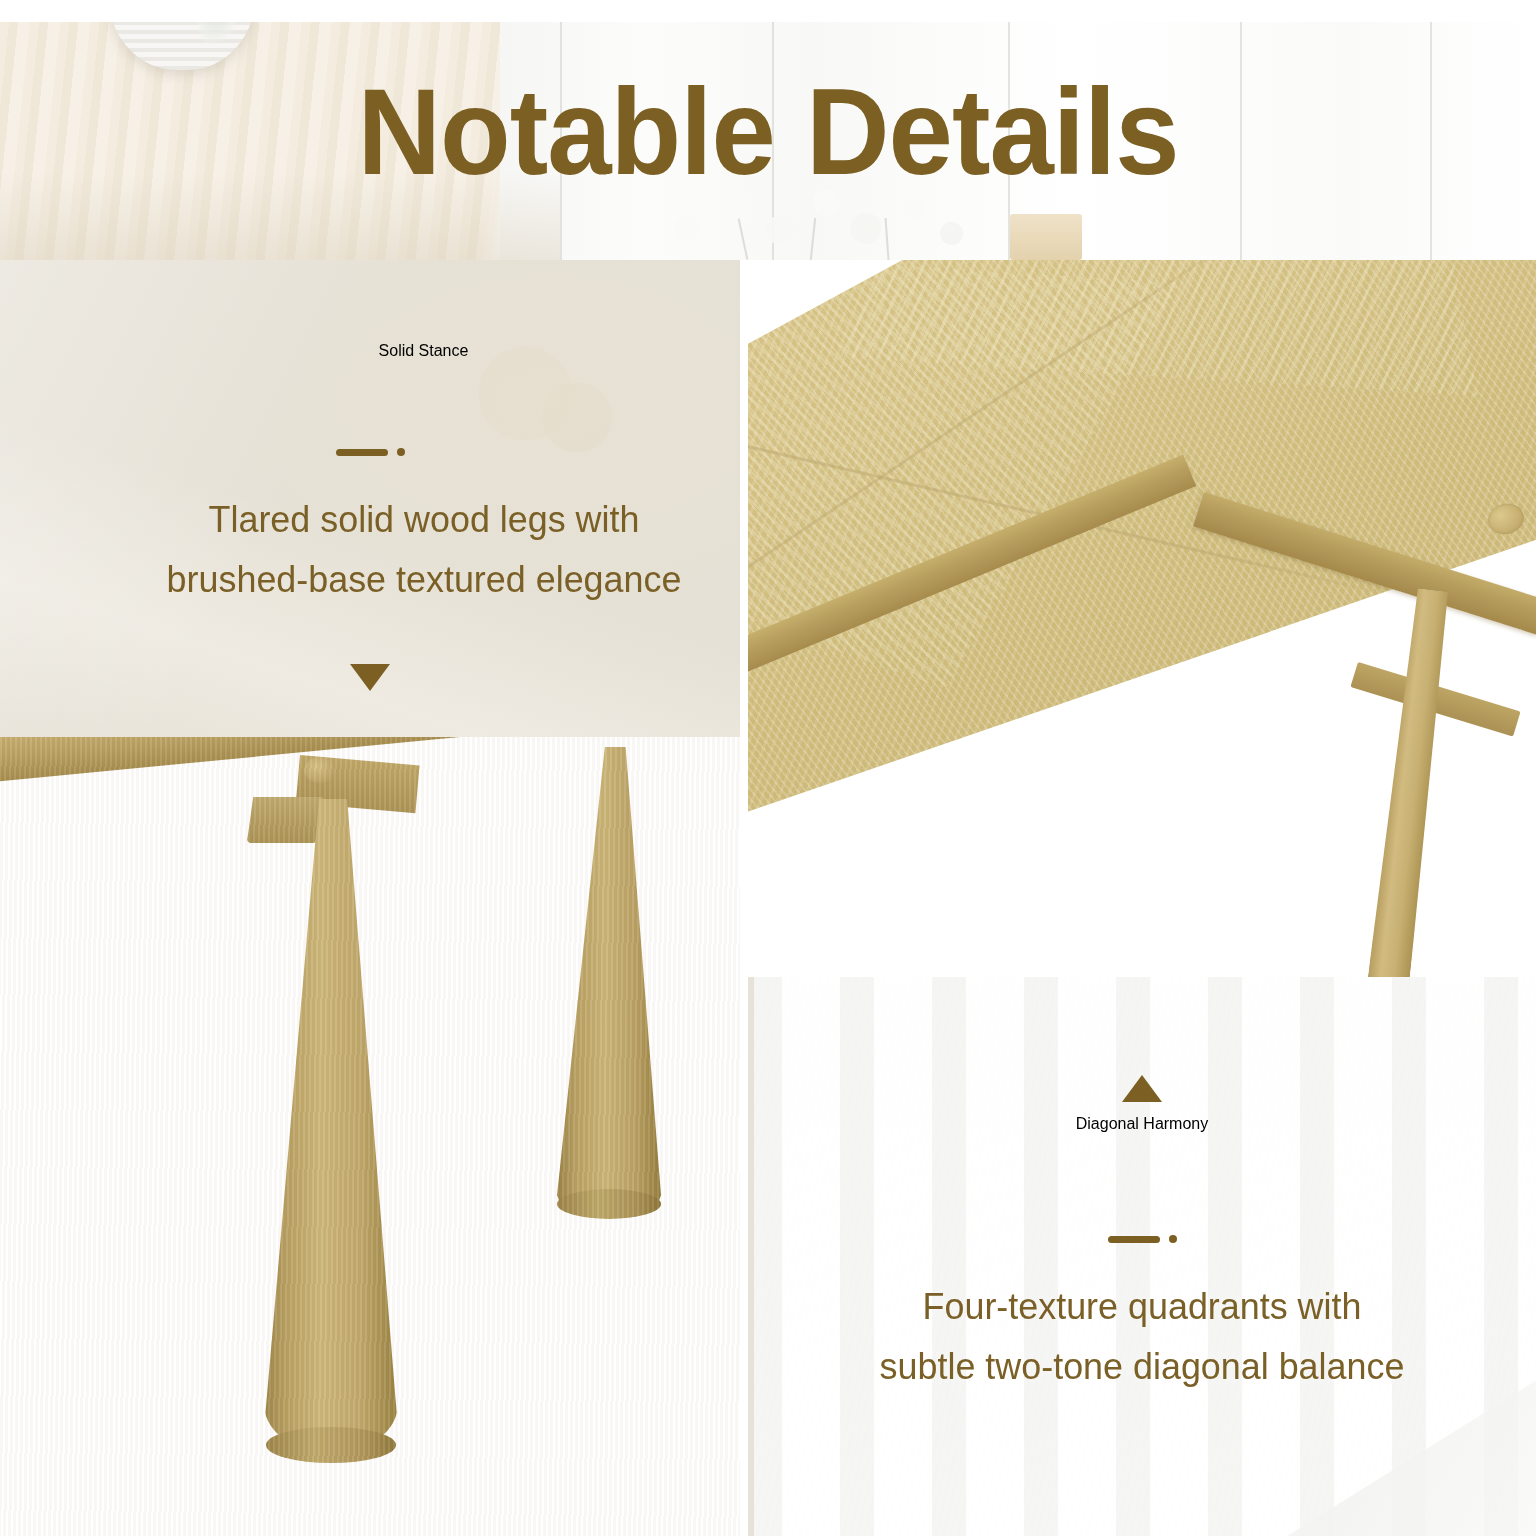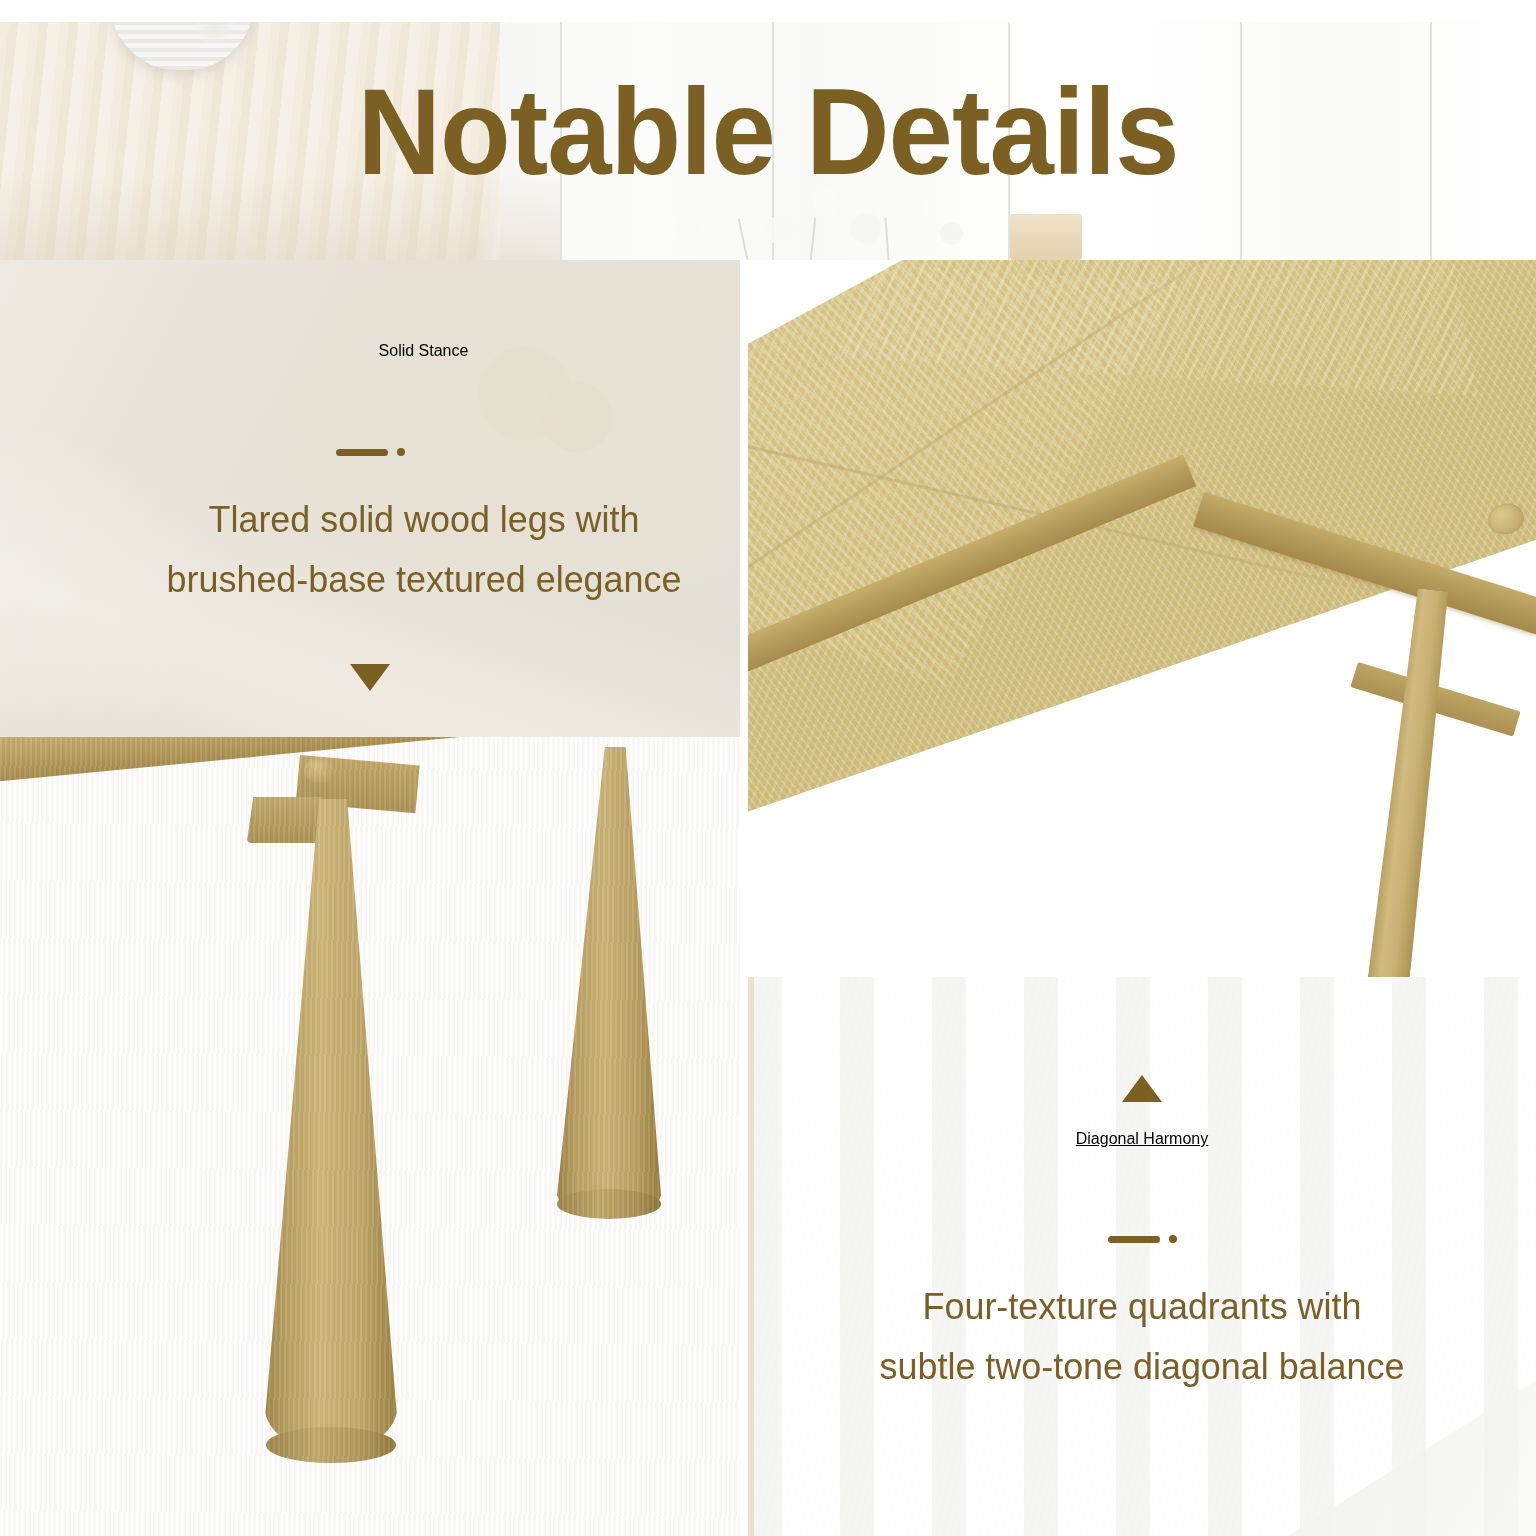--- a/index.html
+++ b/index.html
@@ -307,21 +307,21 @@
   }
 
   
   .c1-heading { position:absolute; left:0; top:82px;  width:847px; }
   .c1-div     { position:absolute; left:0; top:188px; width:740px; }
   .c1-body    { position:absolute; left:0; top:230px; width:848px; }
   .c1-tri     { position:absolute; left:0; top:404px; width:740px; }
 
   
   .c2-tri     { position:absolute; left:0; top:98px;  width:788px; }
-  .c2-heading { position:absolute; left:0; top:153px; width:788px;text-decoration:underline; }
+  .c2-heading { position:absolute; left:0; top:138px; width:788px; }
   .c2-div     { position:absolute; left:0; top:258px; width:788px; }
   .c2-body    { position:absolute; left:0; top:300px; width:788px;text-align:center; }
 </style>
 </head>
 <body>
 
 <div class="stage">
 
   <div class="header">
     <div class="hdr-wall"></div>

